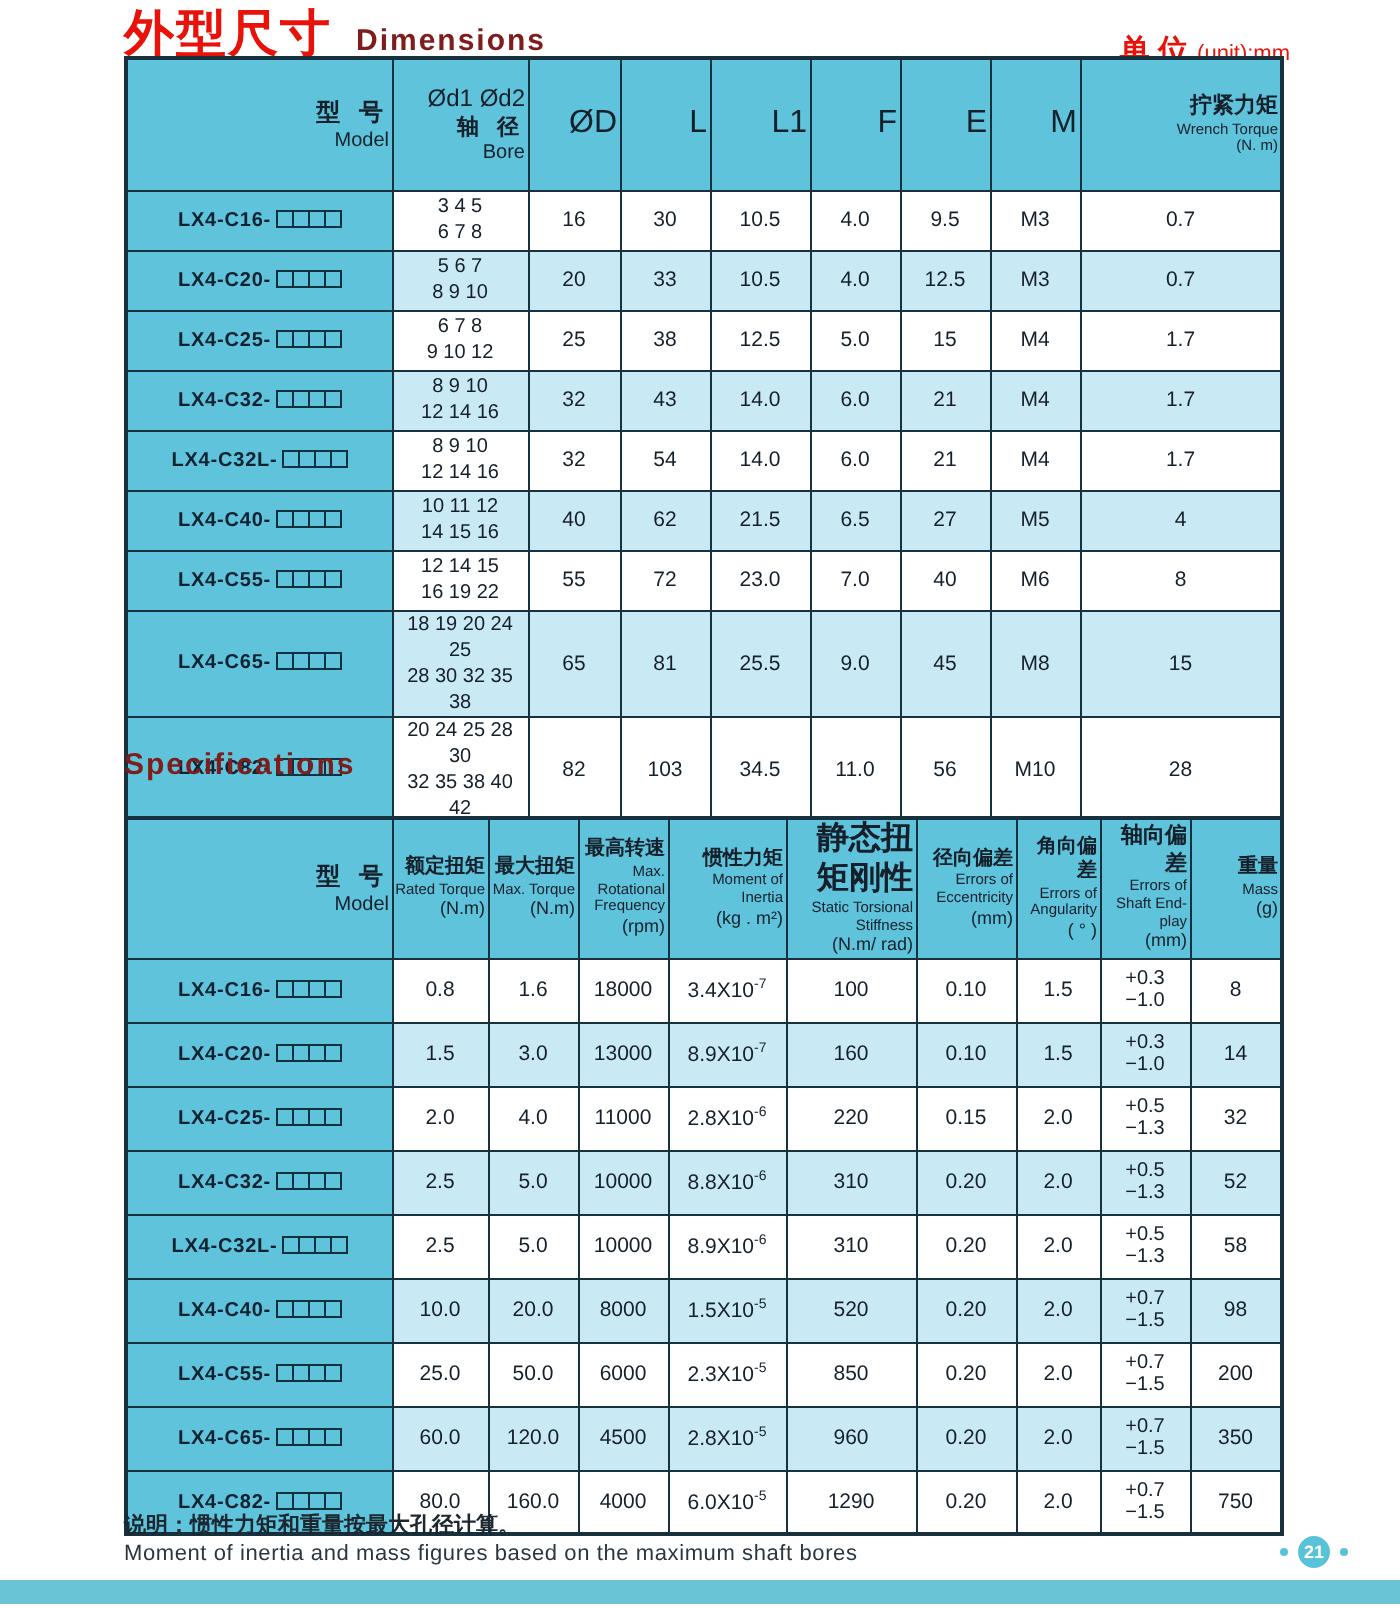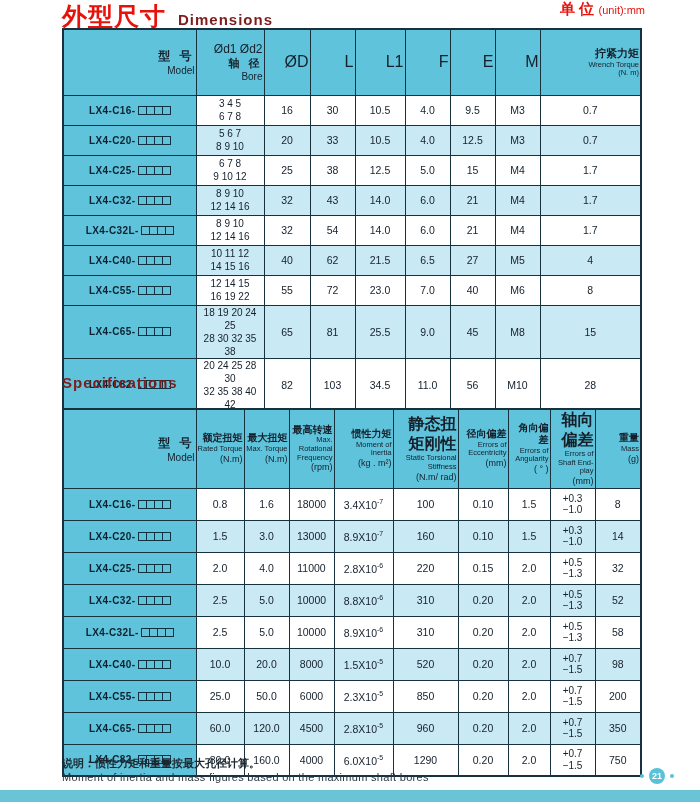--- a/index.html
+++ b/index.html
@@ -9,21 +9,21 @@
     position: relative; width: 700px; height: 804px;
     background: #ffffff; margin: 0 auto; overflow: hidden;
     color: #15202b;
   }
   
   .sec-title { position: absolute; left: 62px; display: flex; align-items: baseline; gap: 12px; }
   .sec-title .zh { color: #e8120a; font-size: 25px; font-weight: bold; letter-spacing: 1px; }
   .sec-title .en { color: #7f1d1d; font-size: 15px; font-weight: bold; letter-spacing: 1px; }
   #title-dimensions { top: 0px; text-align: center; }
   #title-specs { top: 374px; }
-  .unit-note { position: absolute; top: 0; right: 55px; color: #e8120a; white-space: nowrap; }
+  .unit-note { position: absolute; top: 16px; right: 55px; color: #e8120a; white-space: nowrap; }
   .unit-note .zh { font-size: 15px; font-weight: bold; }
   .unit-note .small { font-size: 11px; font-weight: normal; }
 
   
   .tbl-wrap { position: absolute; left: 62px; }
   #dim-table-wrap { top: 28px; }
   #spec-table-wrap { top: 408px; }
   table { border-collapse: collapse; table-layout: fixed; width: 578px; border: 2px solid #17313e; background: #fff; }
   th, td { border: 1px solid #17313e; text-align: center; vertical-align: middle; padding: 0 1px; overflow: hidden; }
   thead th { background: #5fc3dc; text-align: right; }
@@ -355,21 +355,21 @@
             <span class="hdr-zh" style="font-size:10px">径向偏差</span>
             <span class="hdr-en">Errors of Eccentricity</span>
             <span class="hdr-unit">(mm)</span>
           </th>
           <th>
             <span class="hdr-zh" style="font-size:10px">角向偏差</span>
             <span class="hdr-en">Errors of Angularity</span>
             <span class="hdr-unit">( ° )</span>
           </th>
           <th>
-            <span class="hdr-zh" style="font-size:16px">轴向偏差</span>
+            <span class="hdr-zh" style="font-size:11px">轴向偏差</span>
             <span class="hdr-en">Errors of Shaft End-play</span>
             <span class="hdr-unit">(mm)</span>
           </th>
           <th>
             <span class="hdr-zh" style="font-size:10px">重量</span>
             <span class="hdr-en">Mass</span>
             <span class="hdr-unit">(g)</span>
           </th>
         </tr>
       </thead>

